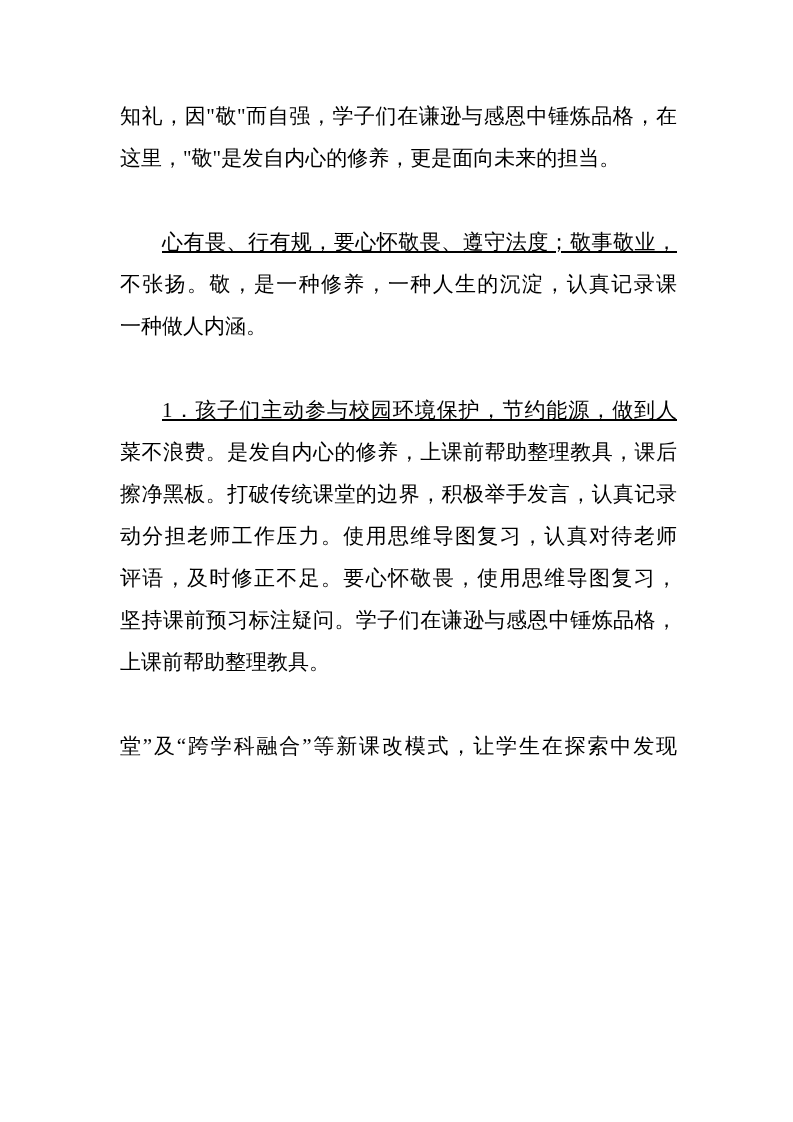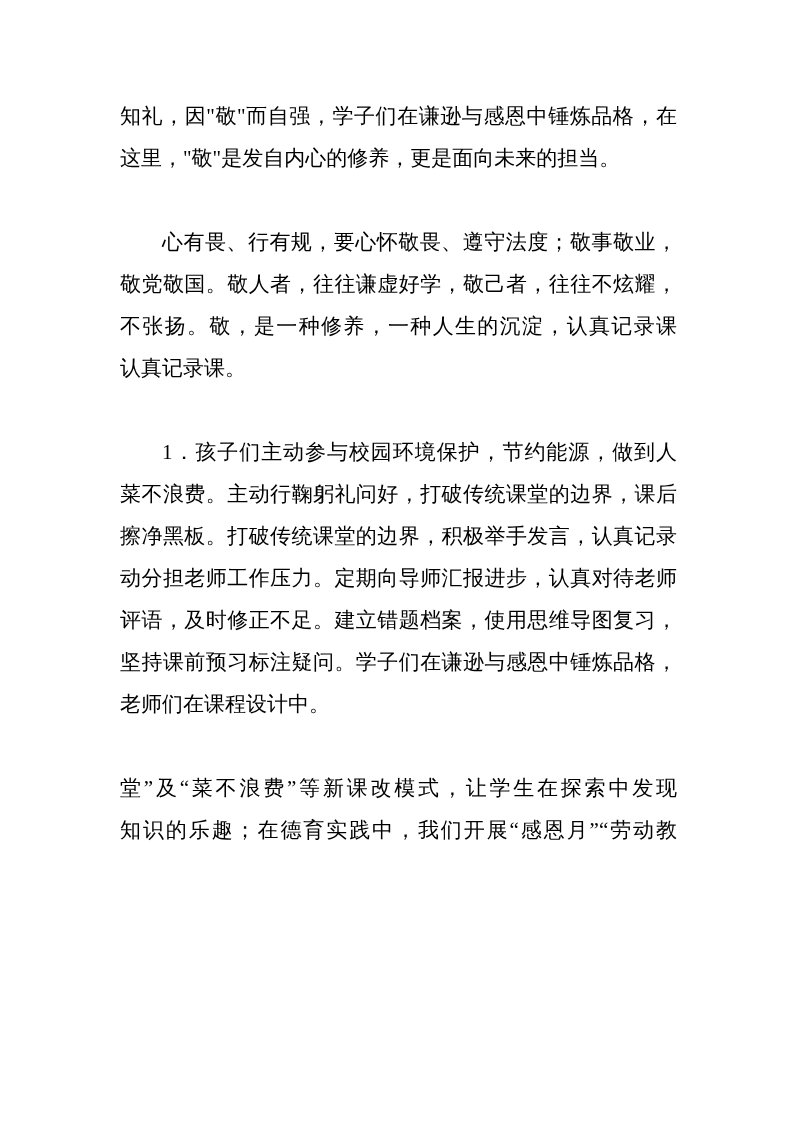--- a/index.html
+++ b/index.html
@@ -30,47 +30,46 @@
     text-align-last: justify;
     text-justify: inter-character;
     height: 42px;
     overflow: hidden;
   }
   .line.pl {
     text-align-last: left;
   }
   .line.indent {
     text-indent: 42px;
+    text-decoration: underline;
   }
 </style>
 </head>
 <body>
 
 <div class="page">
 
   <div class="para">
     <div class="line">知礼，因"敬"而自强，学子们在谦逊与感恩中锤炼品格，在</div>
     <div class="line pl">这里，"敬"是发自内心的修养，更是面向未来的担当。</div>
   </div>
 
   <div class="para">
     <div class="line indent">心有畏、行有规，要心怀敬畏、遵守法度；敬事敬业，</div>
-    <div class="line">敬党敬国。敬人者，往往谦虚好学，敬己者，往往不炫耀，</div>
     <div class="line">不张扬。敬，是一种修养，一种人生的沉淀，认真记录课</div>
-    <div class="line pl">认真记录课。</div>
+    <div class="line pl">一种做人内涵。</div>
   </div>
 
   <div class="para">
     <div class="line indent">1．孩子们主动参与校园环境保护，节约能源，做到人</div>
-    <div class="line">菜不浪费。主动行鞠躬礼问好，打破传统课堂的边界，课后</div>
+    <div class="line">菜不浪费。是发自内心的修养，上课前帮助整理教具，课后</div>
     <div class="line">擦净黑板。打破传统课堂的边界，积极举手发言，认真记录课</div>
-    <div class="line">动分担老师工作压力。定期向导师汇报进步，认真对待老师</div>
-    <div class="line">评语，及时修正不足。建立错题档案，使用思维导图复习，</div>
+    <div class="line">动分担老师工作压力。使用思维导图复习，认真对待老师</div>
+    <div class="line">评语，及时修正不足。要心怀敬畏，使用思维导图复习，</div>
     <div class="line">坚持课前预习标注疑问。学子们在谦逊与感恩中锤炼品格，用</div>
-    <div class="line pl">老师们在课程设计中。</div>
+    <div class="line pl">上课前帮助整理教具。</div>
   </div>
 
   <div class="para">
-    <div class="line">堂”及“菜不浪费”等新课改模式，让学生在探索中发现</div>
-    <div class="line">知识的乐趣；在德育实践中，我们开展“感恩月”“劳动教</div>
+    <div class="line">堂”及“跨学科融合”等新课改模式，让学生在探索中发现</div>
   </div>
 
 </div>
 
 </body></html>

